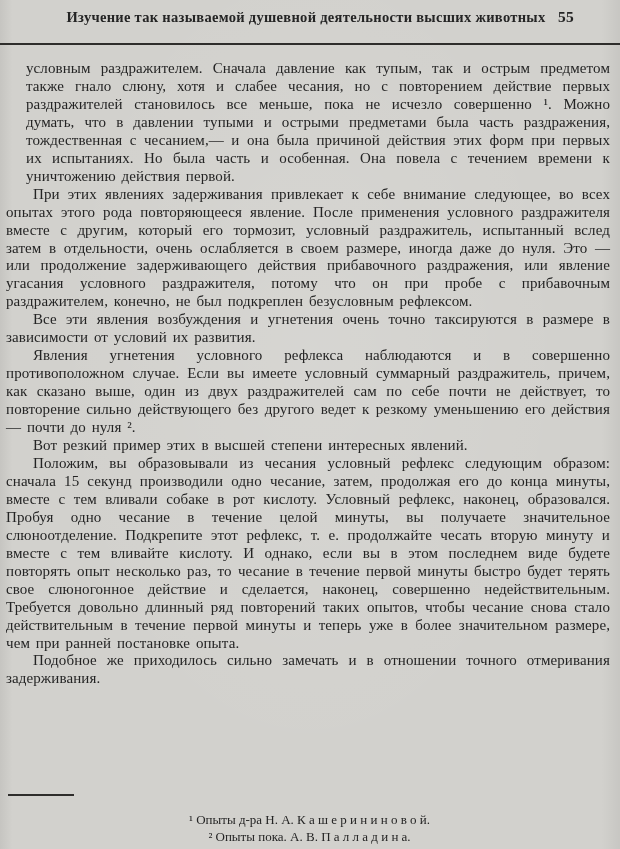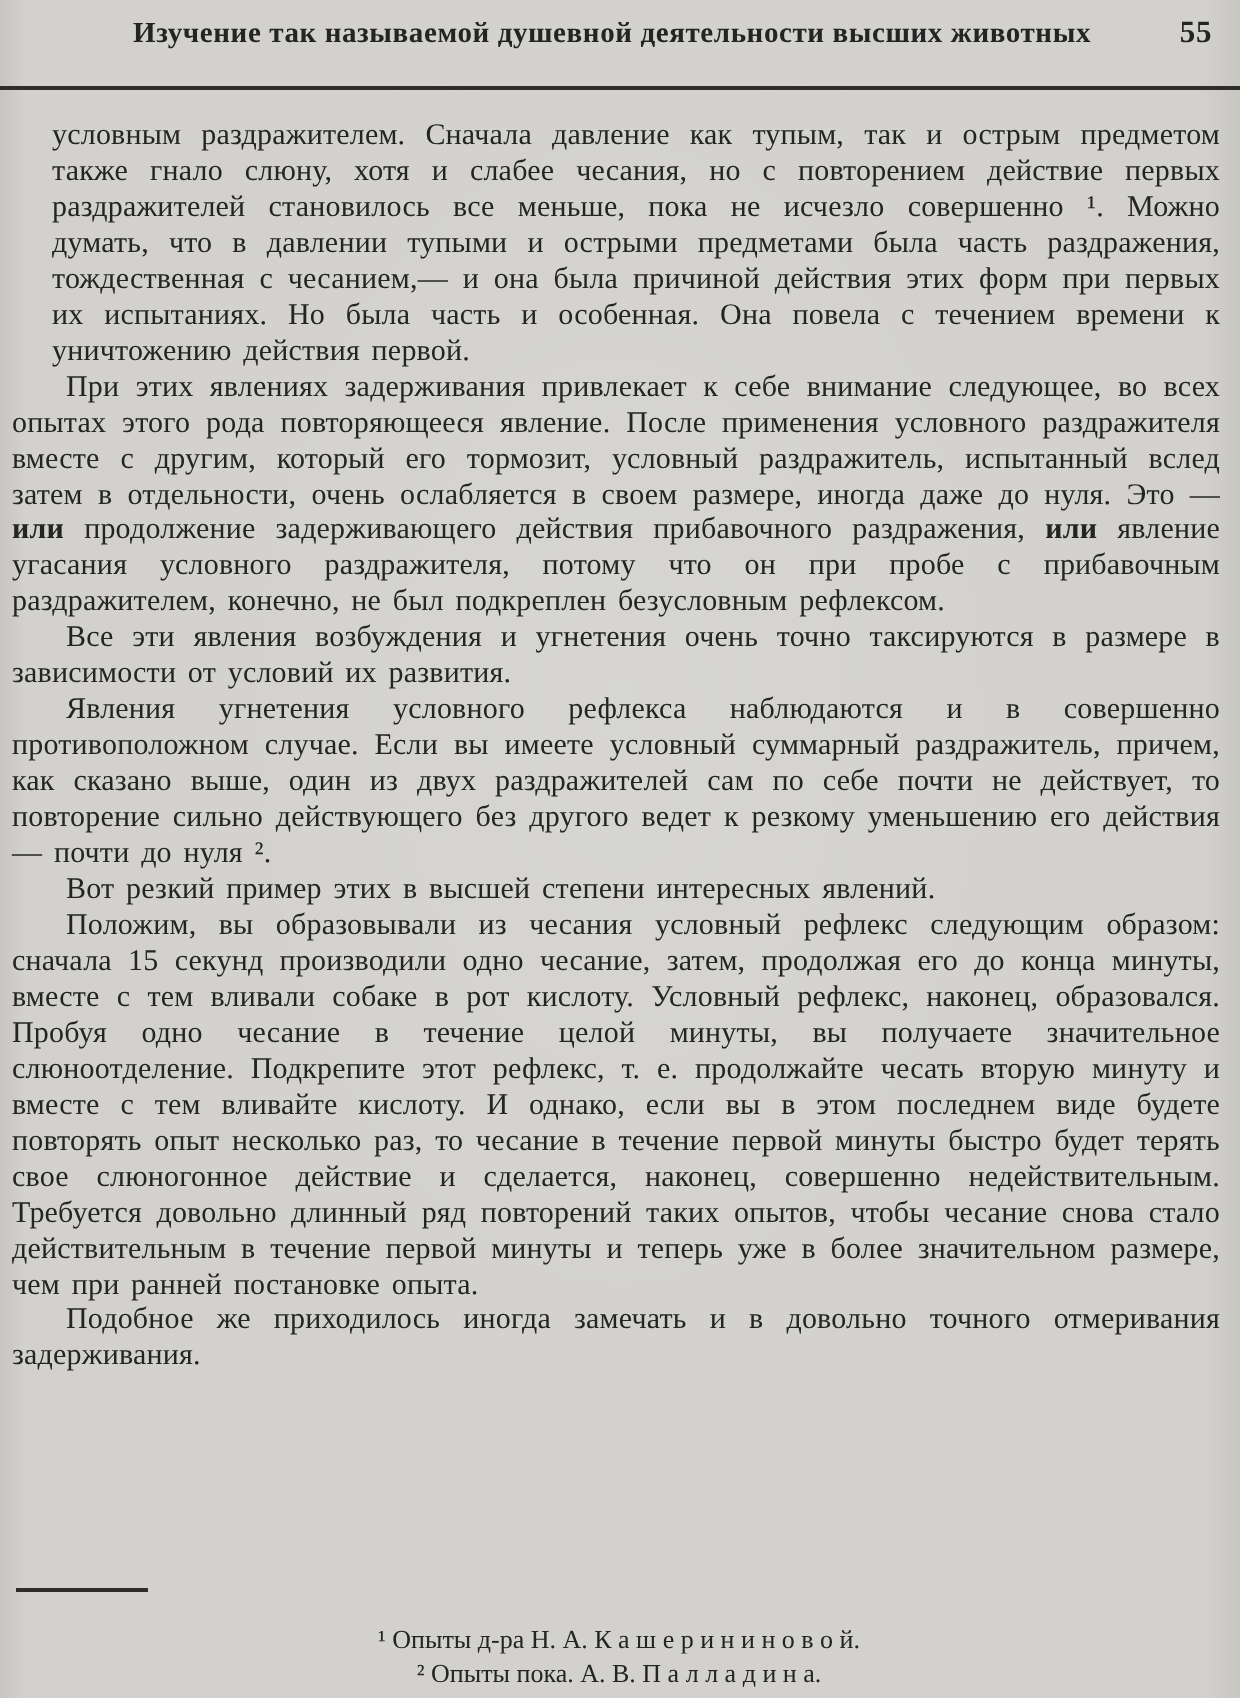--- a/index.html
+++ b/index.html
@@ -25,41 +25,41 @@
   .running-header{
     display:flex;
     align-items:baseline;
     font-weight:bold;
     font-size:14.5px;
     letter-spacing:0.3px;
     padding:2px 0 16px 0;
   }
   .rh-spacer{width:48px;}
   .running-title{flex:1;text-align:center;}
-  .page-number{width:48px;text-align:right;font-size:15.5px;padding-right:4px;}
+  .page-number{width:48px;font-size:15.5px;padding-right:4px;}
   .header-rule{
     border:none;
     border-top:2px solid #2e2d2b;
     margin:1px -10px 0 -6px;
   }
   
   .body-text{
     margin-top:15px;
     font-size:15px;
     line-height:17.95px;
     text-align:justify;
     word-spacing:2px;
     letter-spacing:0.1px;
   }
   .body-text p{
     margin:0;
     text-indent:27px;
   }
   .body-text p.continuation{text-indent:0;margin-left:20px;}
-  .body-text b{font-weight:bold;}
+  .body-text b{font-weight:normal;}
   
   .footnotes{
     position:absolute;
     top:794px;
     left:6px;
     right:10px;
     font-size:13px;
     line-height:17px;
   }
   .footnote-rule{
@@ -82,21 +82,21 @@
   </div>
   <hr class="header-rule">
 
   <div class="body-text">
     <p class="continuation">условным раздражителем. Сначала давление как тупым, так и острым предметом также гнало слюну, хотя и слабее чесания, но с повторением действие первых раздражителей становилось все меньше, пока не исчезло совершенно ¹. Можно думать, что в давлении тупыми и острыми предметами была часть раздражения, тождественная с чесанием,— и она была причиной действия этих форм при первых их испытаниях. Но была часть и особенная. Она повела с течением времени к уничтожению действия первой.</p>
     <p>При этих явлениях задерживания привлекает к себе внимание следующее, во всех опытах этого рода повторяющееся явление. После применения условного раздражителя вместе с другим, который его тормозит, условный раздражитель, испытанный вслед затем в отдельности, очень ослабляется в своем размере, иногда даже до нуля. Это — <b>или</b> продолжение задерживающего действия прибавочного раздражения, <b>или</b> явление угасания условного раздражителя, потому что он при пробе с прибавочным раздражителем, конечно, не был подкреплен безусловным рефлексом.</p>
     <p>Все эти явления возбуждения и угнетения очень точно таксируются в размере в зависимости от условий их развития.</p>
     <p>Явления угнетения условного рефлекса наблюдаются и в совершенно противоположном случае. Если вы имеете условный суммарный раздражитель, причем, как сказано выше, один из двух раздражителей сам по себе почти не действует, то повторение сильно действующего без другого ведет к резкому уменьшению его действия — почти до нуля ².</p>
     <p>Вот резкий пример этих в высшей степени интересных явлений.</p>
     <p>Положим, вы образовывали из чесания условный рефлекс следующим образом: сначала 15 секунд производили одно чесание, затем, продолжая его до конца минуты, вместе с тем вливали собаке в рот кислоту. Условный рефлекс, наконец, образовался. Пробуя одно чесание в течение целой минуты, вы получаете значительное слюноотделение. Подкрепите этот рефлекс, т. е. продолжайте чесать вторую минуту и вместе с тем вливайте кислоту. И однако, если вы в этом последнем виде будете повторять опыт несколько раз, то чесание в течение первой минуты быстро будет терять свое слюногонное действие и сделается, наконец, совершенно недействительным. Требуется довольно длинный ряд повторений таких опытов, чтобы чесание снова стало действительным в течение первой минуты и теперь уже в более значительном размере, чем при ранней постановке опыта.</p>
-    <p>Подобное же приходилось иногда замечать и в довольно точного отмеривания задерживания.</p>
+    <p>Подобное же приходилось сильно замечать и в отношении точного отмеривания задерживания.</p>
   </div>
 
   <div class="footnotes">
     <hr class="footnote-rule">
     <p>¹ Опыты д-ра Н. А. К а ш е р и н и н о в о й.</p>
     <p>² Опыты пока. А. В. П а л л а д и н а.</p>
   </div>
 
 </div>
 

